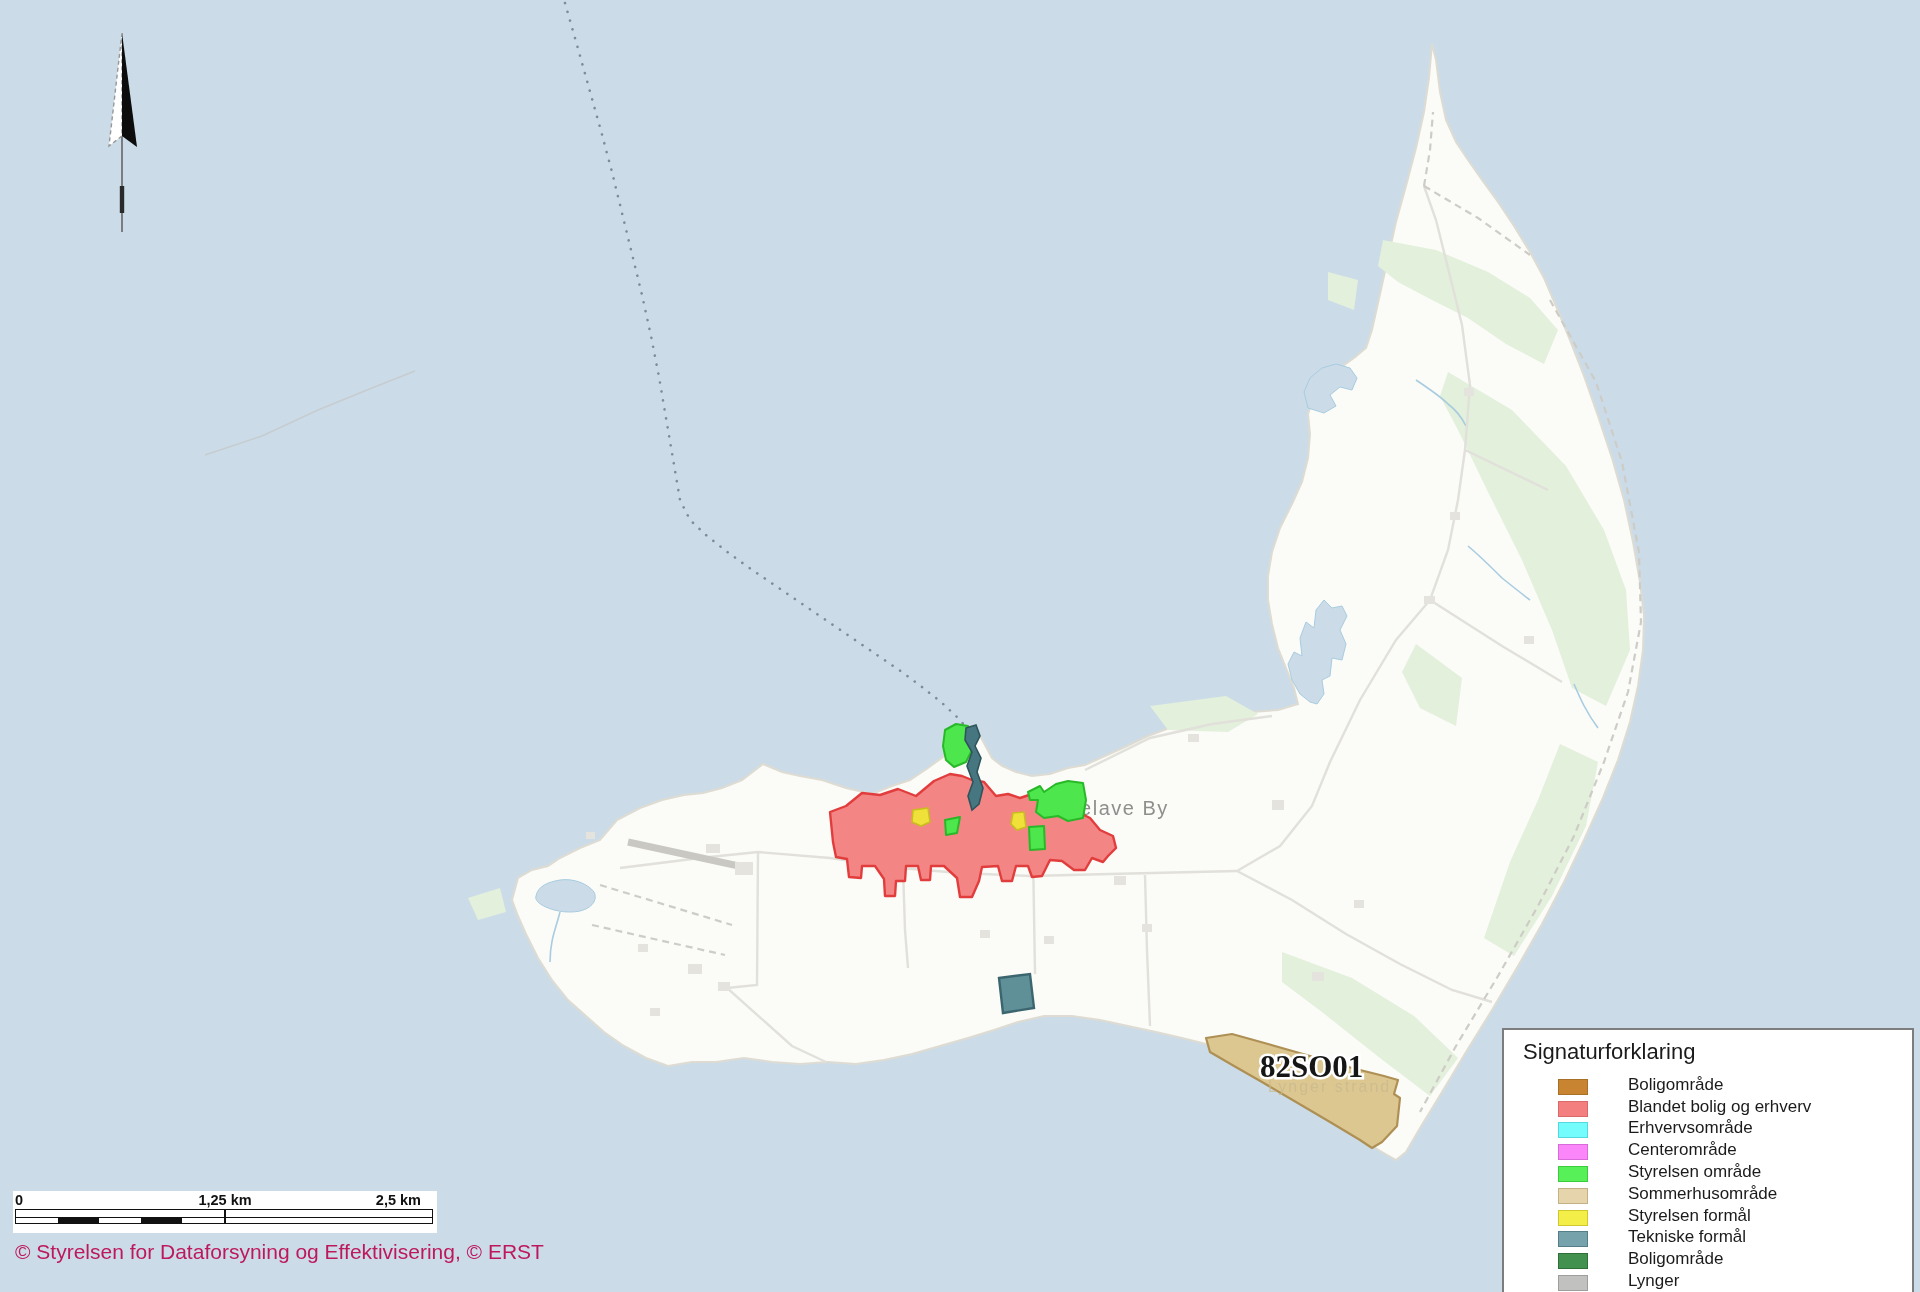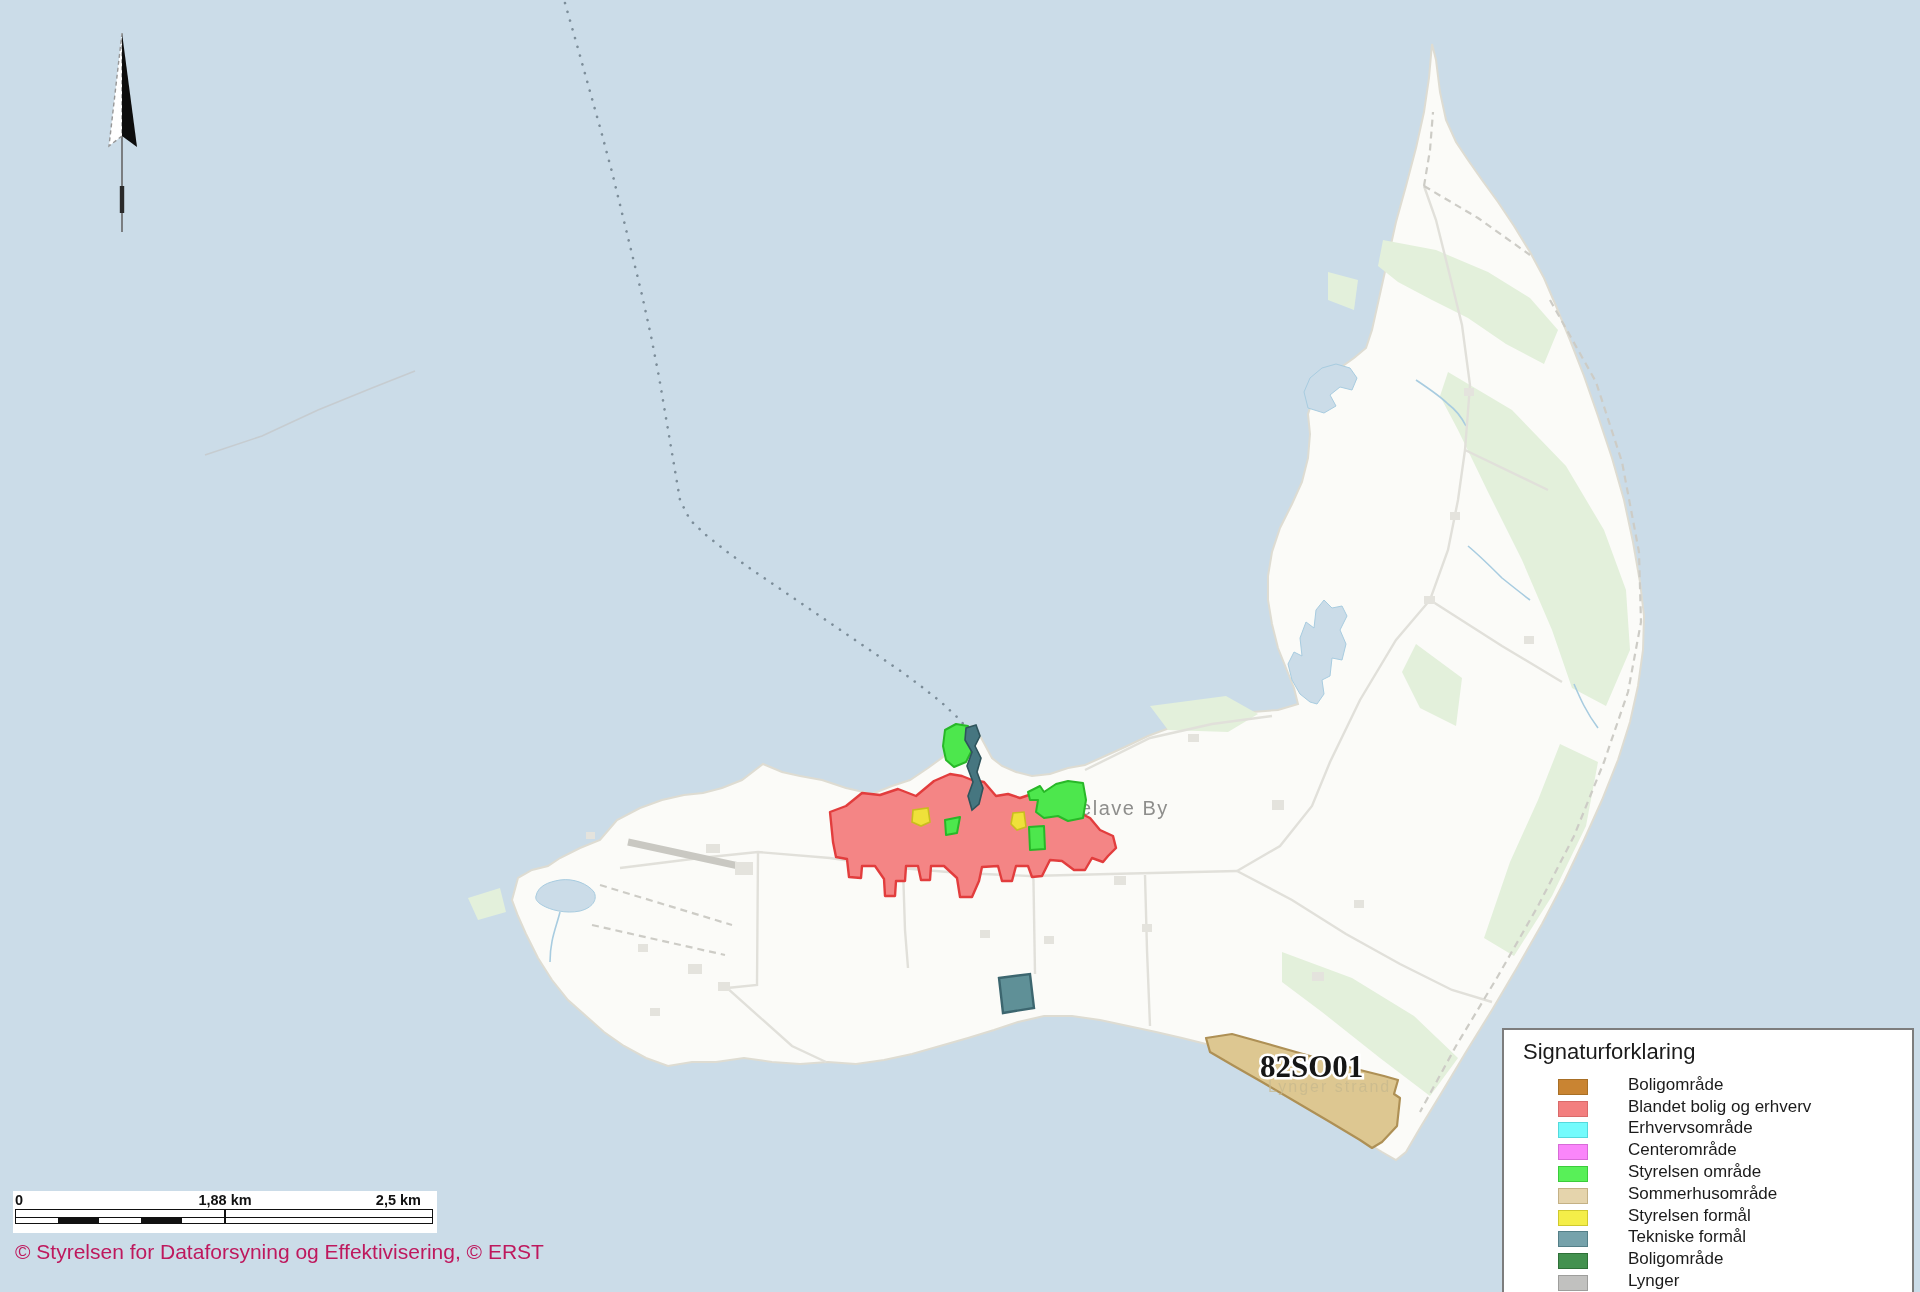--- a/index.html
+++ b/index.html
@@ -179,21 +179,21 @@
     <line x1="122" y1="136" x2="122" y2="232" stroke="#666" stroke-width="1.6"></line>
     <rect x="119.8" y="186" width="4.4" height="27" fill="#2a2a2a"></rect>
     <polygon points="122,33 109,146 122,136" fill="#ffffff" stroke="#979797" stroke-width="1.4" stroke-dasharray="4 3"></polygon>
     <polygon points="122,33 137,147 122,136" fill="#0d0d0d"></polygon>
   </g>
 </svg>
 
 <div class="scalebox">
   <div class="scale-labels">
     <span class="sl-0">0</span>
-    <span class="sl-mid">1,88 km</span>
+    <span class="sl-mid">1,25 km</span>
     <span class="sl-end">2,5 km</span>
   </div>
   <div class="scale-bar">
     <div class="sb-seg s1"></div>
     <div class="sb-seg s2"></div>
     <div class="sb-mid"></div>
     <div class="sb-div"></div>
   </div>
 </div>
 

